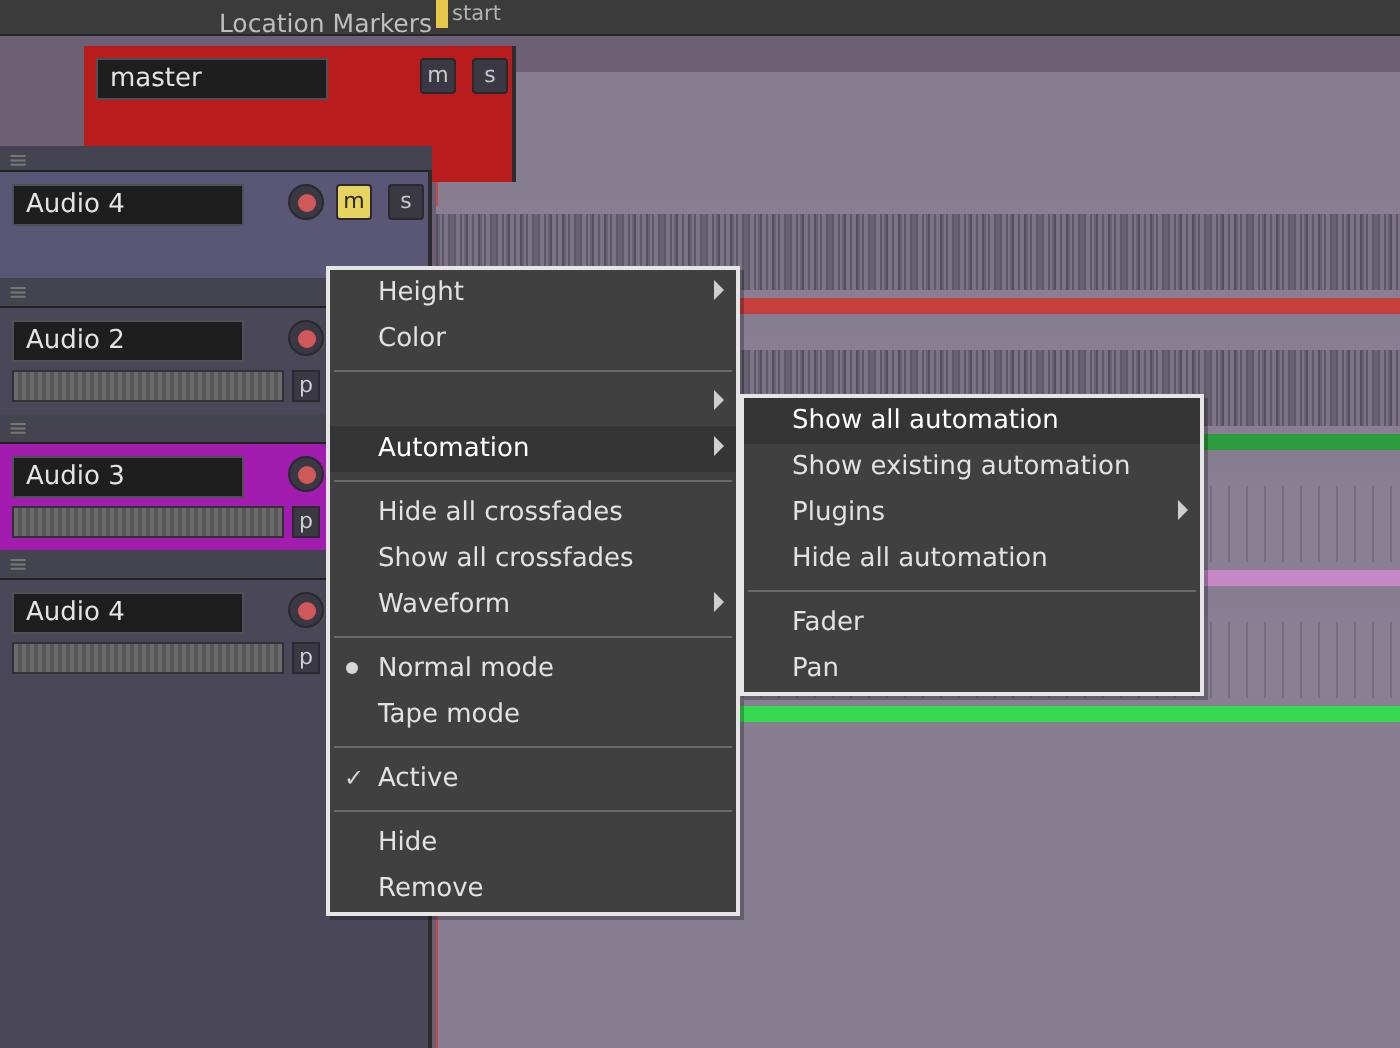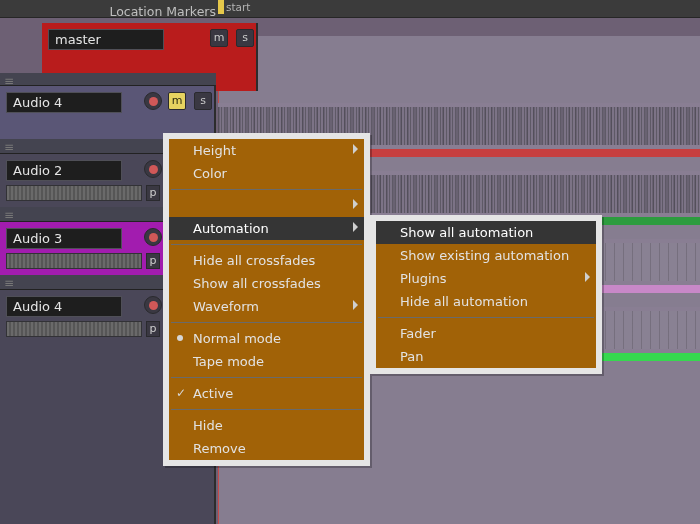--- a/index.html
+++ b/index.html
@@ -127,22 +127,22 @@
   .wave.tiny {
     background:
       repeating-linear-gradient(90deg, rgba(50,50,55,.25) 0 1px, transparent 1px 9px),
       linear-gradient(#8a8293,#8a8293);
   }
 
   .playhead { position:absolute; left:0; top:0; width:0; border-left:1px solid #c64a4a; height:100%; }
 
   .ctx-menu {
     position:absolute;
-    background:#a16207;
-    border:6px solid #e5e5e5;
+    background:#404040;
+    border:2px solid #e5e5e5;
     box-shadow: 2px 2px 0 rgba(0,0,0,.25);
     color:#e2e2e2;
   }
   .ctx-menu .item {
     padding: 4px 20px 4px 24px;
     height: 23px; line-height:15px;
     white-space:nowrap;
     position:relative;
   }
   .ctx-menu .item.hov { background:#353535; color:#fff; }
@@ -153,21 +153,21 @@
   }
   .ctx-menu .item .radio-dot {
     position:absolute; left:8px; top:8px;
     width:6px;height:6px;border-radius:50%;background:#d6d6d6;
   }
   .ctx-menu .item .check {
     position:absolute; left:7px; top:4px; font-size:12px; color:#d6d6d6;
   }
 
   .menu-main { left:163px; top:133px; width:207px; }
-  .menu-sub  { left:370px; top:215px; width:232px; }
+  .menu-sub  { left:370px; top:197px; width:232px; }
 </style>
 </head>
 <body>
 
 <div class="location-bar">
   <span class="location-label">Location Markers</span>
   <span class="loc-flag"></span>
   <span class="loc-start">start</span>
 </div>
 

